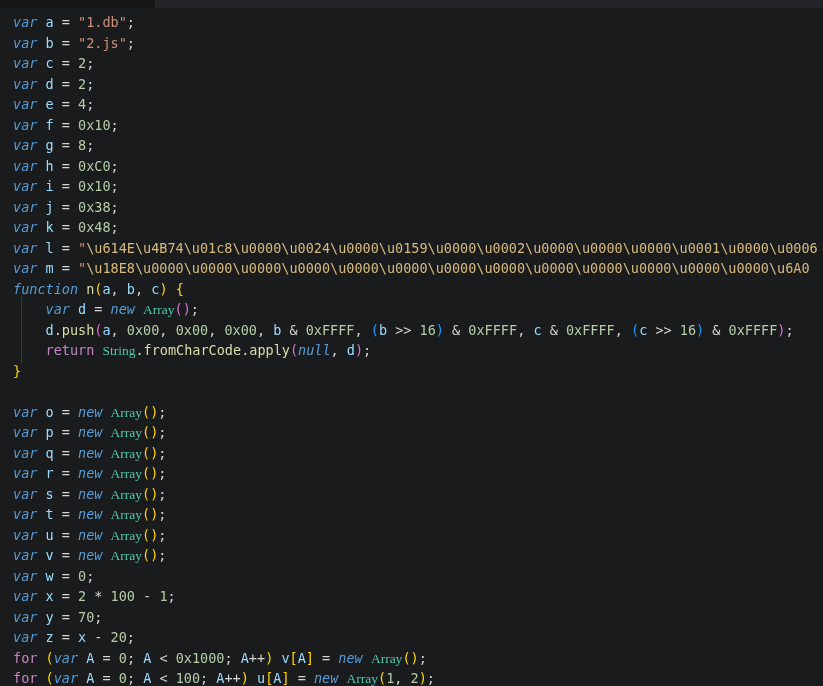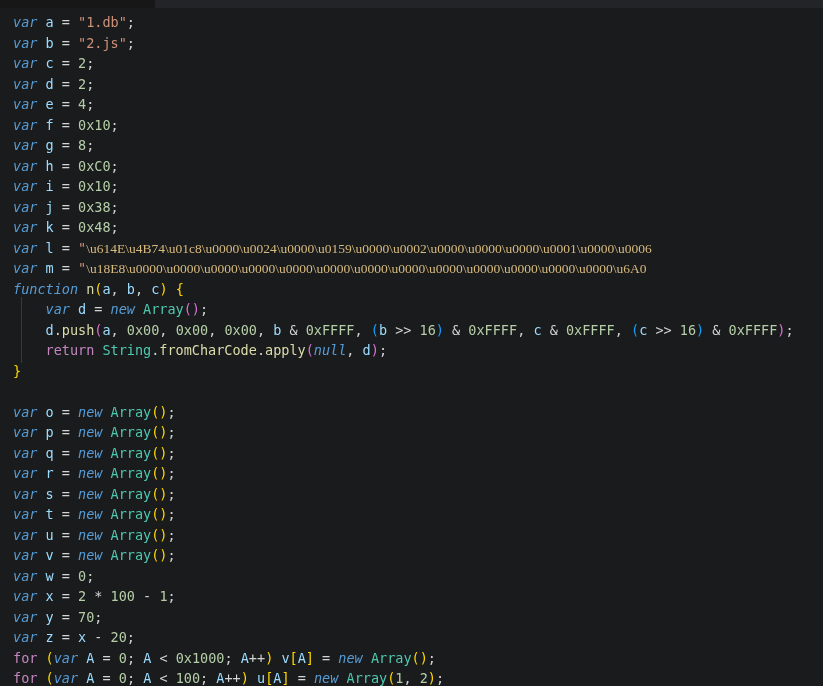--- a/index.html
+++ b/index.html
@@ -23,24 +23,24 @@
     height: 20.5px;
     line-height: 20.5px;
     white-space: pre;
   }
   .tok      { color: var(--pl); }
   .tok-pl   { color: var(--pl); }
   .tok-kw   { color: var(--kw); font-style: italic; }
   .tok-ctrl { color: var(--ctrl); }
   .tok-id   { color: var(--id); }
   .tok-fn   { color: var(--fn); }
-  .tok-cls  { color: var(--cls); }
+  .tok-cls  { color: var(--cls); font-family: Liberation Serif, serif; }
   .tok-num  { color: var(--num); }
   .tok-str  { color: var(--str); }
-  .tok-esc  { color: var(--esc); font-family: Liberation Serif, serif; }
+  .tok-esc  { color: var(--esc); }
   .tok-b1   { color: var(--b1); }
   .tok-b2   { color: var(--b2); }
   .tok-b3   { color: var(--b3); }
   .tok-ind  { display: inline-block; width: 4ch; position: relative; }
   .tok-ind::before {
     content: "";
     position: absolute;
     left: 8px; top: -2px; bottom: -2px;
     width: 1px;
     background: var(--guide, #36393f);

